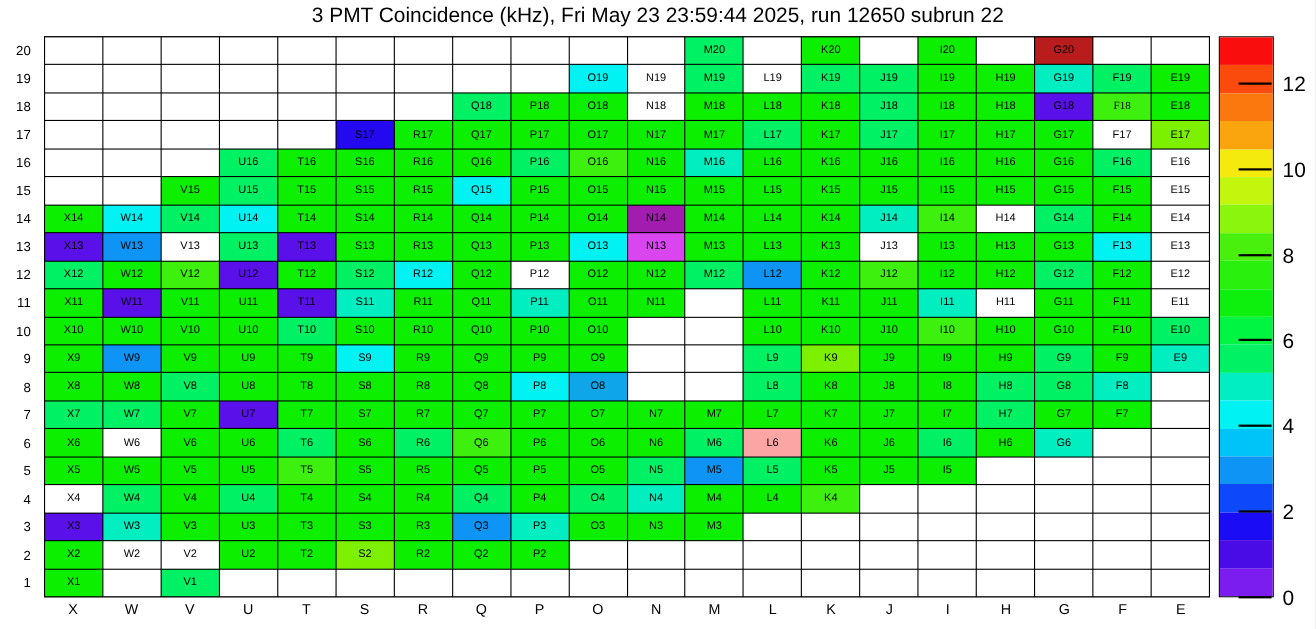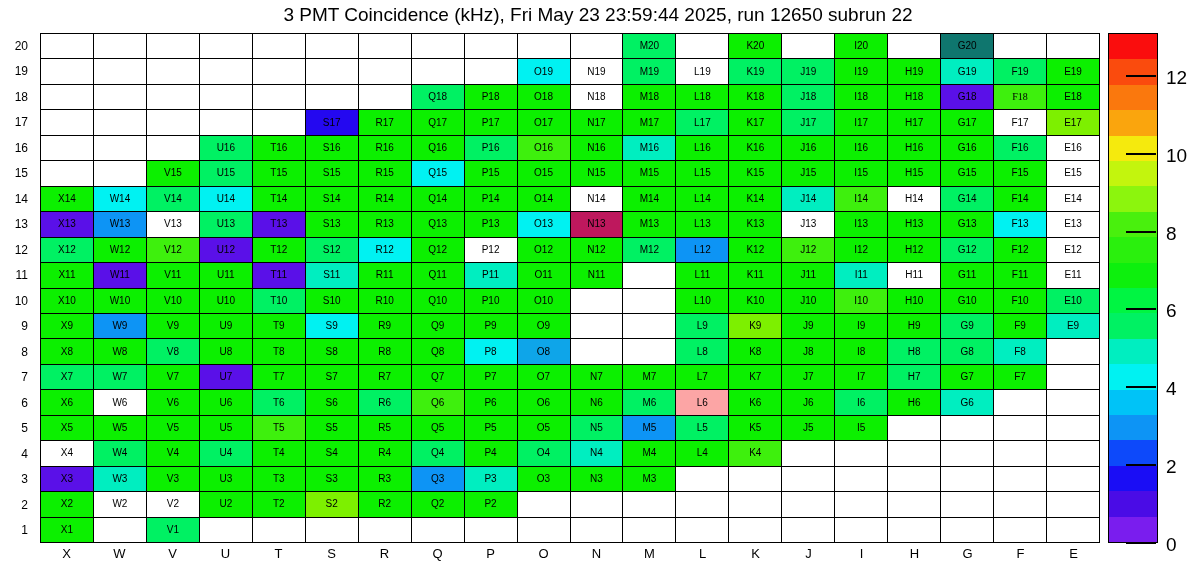--- a/index.html
+++ b/index.html
@@ -63,21 +63,21 @@
       <div class="cell"></div>
       <div class="cell"></div>
       <div class="cell"></div>
       <div class="cell"></div>
       <div class="cell" style="background: rgb(0, 241, 99);">M20</div>
       <div class="cell"></div>
       <div class="cell" style="background: rgb(12, 240, 0);">K20</div>
       <div class="cell"></div>
       <div class="cell" style="background: rgb(12, 240, 0);">I20</div>
       <div class="cell"></div>
-      <div class="cell" style="background: #0f766e;">G20</div>
+      <div class="cell" style="background: #b91c1c;">G20</div>
       <div class="cell"></div>
       <div class="cell"></div>
       <div class="cell"></div>
       <div class="cell"></div>
       <div class="cell"></div>
       <div class="cell"></div>
       <div class="cell"></div>
       <div class="cell"></div>
       <div class="cell"></div>
       <div class="cell"></div>
@@ -176,41 +176,41 @@
       <div class="cell" style="background: rgb(12, 240, 0);">X14</div>
       <div class="cell" style="background: rgb(0, 242, 242);">W14</div>
       <div class="cell" style="background: rgb(0, 241, 99);">V14</div>
       <div class="cell" style="background: rgb(0, 242, 242);">U14</div>
       <div class="cell" style="background: rgb(12, 240, 0);">T14</div>
       <div class="cell" style="background: rgb(12, 240, 0);">S14</div>
       <div class="cell" style="background: rgb(12, 240, 0);">R14</div>
       <div class="cell" style="background: rgb(12, 240, 0);">Q14</div>
       <div class="cell" style="background: rgb(12, 240, 0);">P14</div>
       <div class="cell" style="background: rgb(12, 240, 0);">O14</div>
-      <div class="cell" style="background: #ffffff;">N14</div>
+      <div class="cell" style="background: #a21caf;">N14</div>
       <div class="cell" style="background: rgb(12, 240, 0);">M14</div>
       <div class="cell" style="background: rgb(12, 240, 0);">L14</div>
       <div class="cell" style="background: rgb(12, 240, 0);">K14</div>
       <div class="cell" style="background: rgb(0, 238, 192);">J14</div>
       <div class="cell" style="background: rgb(62, 240, 13);">I14</div>
       <div class="cell" style="background: rgb(255, 255, 255);">H14</div>
       <div class="cell" style="background: rgb(0, 241, 99);">G14</div>
       <div class="cell" style="background: rgb(12, 240, 0);">F14</div>
       <div class="cell" style="background: rgb(255, 255, 255);">E14</div>
       <div class="cell" style="background: rgb(90, 16, 232);">X13</div>
       <div class="cell" style="background: rgb(13, 148, 245);">W13</div>
       <div class="cell" style="background: rgb(255, 255, 255);">V13</div>
       <div class="cell" style="background: rgb(0, 241, 99);">U13</div>
       <div class="cell" style="background: rgb(90, 16, 232);">T13</div>
       <div class="cell" style="background: rgb(12, 240, 0);">S13</div>
       <div class="cell" style="background: rgb(12, 240, 0);">R13</div>
       <div class="cell" style="background: rgb(12, 240, 0);">Q13</div>
       <div class="cell" style="background: rgb(12, 240, 0);">P13</div>
       <div class="cell" style="background: rgb(0, 242, 242);">O13</div>
-      <div class="cell" style="background: #be185d;">N13</div>
+      <div class="cell" style="background: #d946ef;">N13</div>
       <div class="cell" style="background: rgb(12, 240, 0);">M13</div>
       <div class="cell" style="background: rgb(12, 240, 0);">L13</div>
       <div class="cell" style="background: rgb(12, 240, 0);">K13</div>
       <div class="cell" style="background: rgb(255, 255, 255);">J13</div>
       <div class="cell" style="background: rgb(12, 240, 0);">I13</div>
       <div class="cell" style="background: rgb(12, 240, 0);">H13</div>
       <div class="cell" style="background: rgb(12, 240, 0);">G13</div>
       <div class="cell" style="background: rgb(0, 242, 242);">F13</div>
       <div class="cell" style="background: rgb(255, 255, 255);">E13</div>
       <div class="cell" style="background: rgb(0, 241, 99);">X12</div>

